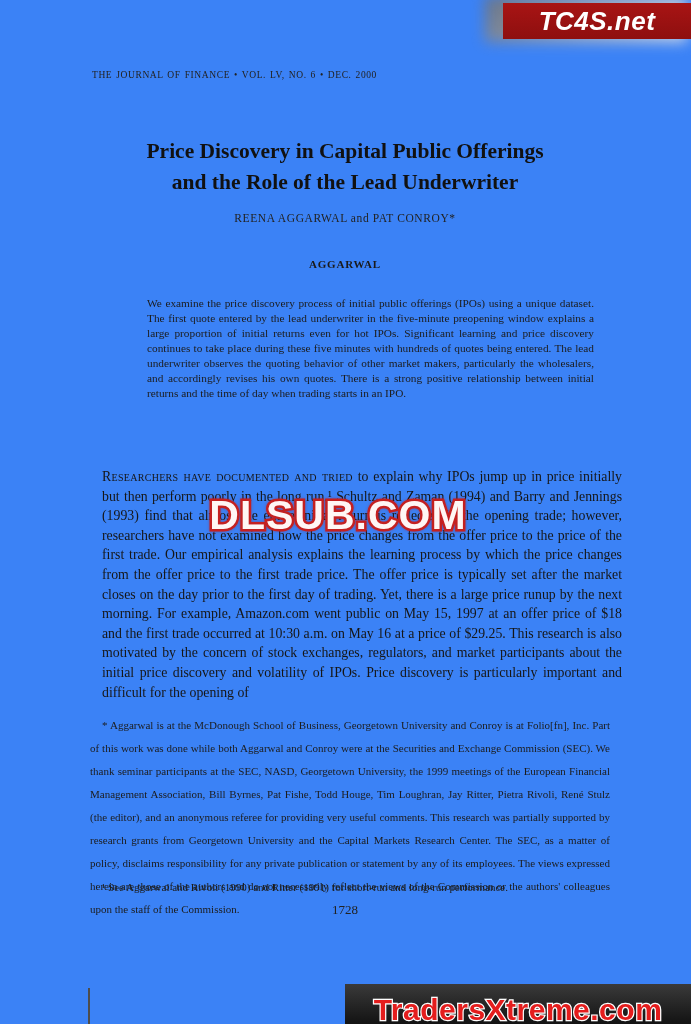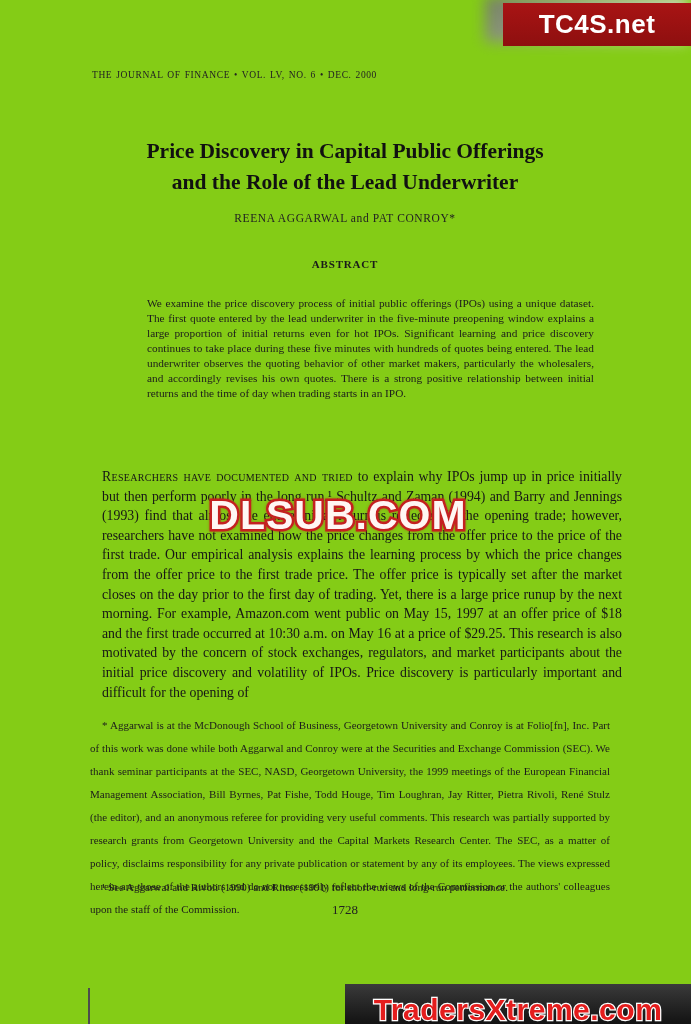--- a/index.html
+++ b/index.html
@@ -4,21 +4,21 @@
 <style>
   html, body { margin: 0; padding: 0; }
   body {
     width: 691px; height: 1024px;
     background: #fcfcfa;
     position: relative;
     overflow: hidden;
     font-family: "Liberation Serif", serif;
     color: #1a1a1a;
   }
-  .page { position: absolute; inset: 0; background: #84cc16; }
+  .page { position: absolute; inset: 0; background: #3b82f6; }
 
   .journal-line {
     position: absolute; left: 92px; top: 70px;
     font-size: 9.5px; letter-spacing: 0.6px; word-spacing: 1px;
     color: #222;
   }
   .title {
     position: absolute; left: 85px; top: 136px; width: 520px; margin: 0;
     text-align: center; font-size: 21.5px; font-weight: bold; line-height: 1.45;
     color: #111;
@@ -52,23 +52,23 @@
     text-align: center; font-size: 13px; color: #222;
   }
 
   
   .wm-top-shadow {
     position: absolute; top: -4px; right: 4px; width: 202px; height: 46px;
     background: linear-gradient(135deg, #6f6f6f 0%, #b5b5b5 55%, #e8e8e8 100%);
     filter: blur(7px); opacity: 0.85;
   }
   .wm-top-box {
-    position: absolute; top: 3px; right: 0; width: 188px; height: 43px;
+    position: absolute; top: 3px; right: 0; width: 188px; height: 36px;
     background: linear-gradient(180deg, #a81414, #8e0f0f);
-    display: flex; align-items: center; justify-content: center;
+    display: flex; align-items: center; justify-content: center; font-style: italic;
   }
   .wm-top-box span {
     font-family: "Liberation Sans", sans-serif; font-weight: bold;
     font-size: 26px; color: #ffffff; letter-spacing: 0.5px;
   }
 
   
   .wm-stamp {
     position: absolute; left: 188px; top: 486px;
     filter: drop-shadow(0 0 1.5px rgba(180, 20, 20, 0.45));
@@ -105,21 +105,21 @@
 
   <div class="journal-line">THE JOURNAL OF FINANCE • VOL. LV, NO. 6 • DEC. 2000</div>
 
   <h1 class="title">
     <span>Price Discovery in Capital Public Offerings</span><br>
     <span>and the Role of the Lead Underwriter</span>
   </h1>
 
   <div class="authors">REENA AGGARWAL and PAT CONROY*</div>
 
-  <div class="abstract-heading">ABSTRACT</div>
+  <div class="abstract-heading">AGGARWAL</div>
 
   <p class="abstract">We examine the price discovery process of initial public offerings (IPOs) using a unique dataset. The first quote entered by the lead underwriter in the five-minute preopening window explains a large proportion of initial returns even for hot IPOs. Significant learning and price discovery continues to take place during these five minutes with hundreds of quotes being entered. The lead underwriter observes the quoting behavior of other market makers, particularly the wholesalers, and accordingly revises his own quotes. There is a strong positive relationship between initial returns and the time of day when trading starts in an IPO.</p>
 
   <p class="body-par"><span class="lead-smallcaps">Researchers have documented and tried</span><span> to explain why IPOs jump up in price initially but then perform poorly in the long run.¹ Schultz and Zaman (1994) and Barry and Jennings (1993) find that almost the entire initial return is reflected in the opening trade; however, researchers have not examined how the price changes from the offer price to the price of the first trade. Our empirical analysis explains the learning process by which the price changes from the offer price to the first trade price. The offer price is typically set after the market closes on the day prior to the first day of trading. Yet, there is a large price runup by the next morning. For example, Amazon.com went public on May 15, 1997 at an offer price of $18 and the first trade occurred at 10:30 a.m. on May 16 at a price of $29.25. This research is also motivated by the concern of stock exchanges, regulators, and market participants about the initial price discovery and volatility of IPOs. Price discovery is particularly important and difficult for the opening of</span></p>
 
   <p class="footnote footnote-star">* Aggarwal is at the McDonough School of Business, Georgetown University and Conroy is at Folio[fn], Inc. Part of this work was done while both Aggarwal and Conroy were at the Securities and Exchange Commission (SEC). We thank seminar participants at the SEC, NASD, Georgetown University, the 1999 meetings of the European Financial Management Association, Bill Byrnes, Pat Fishe, Todd Houge, Tim Loughran, Jay Ritter, Pietra Rivoli, René Stulz (the editor), and an anonymous referee for providing very useful comments. This research was partially supported by research grants from Georgetown University and the Capital Markets Research Center. The SEC, as a matter of policy, disclaims responsibility for any private publication or statement by any of its employees. The views expressed herein are those of the authors and do not necessarily reflect the views of the Commission or the authors' colleagues upon the staff of the Commission.</p>
 
   <p class="footnote footnote-one">¹ See Aggarwal and Rivoli (1990) and Ritter (1991) for short-run and long-run performance.</p>
 
   <div class="page-number">1728</div>

